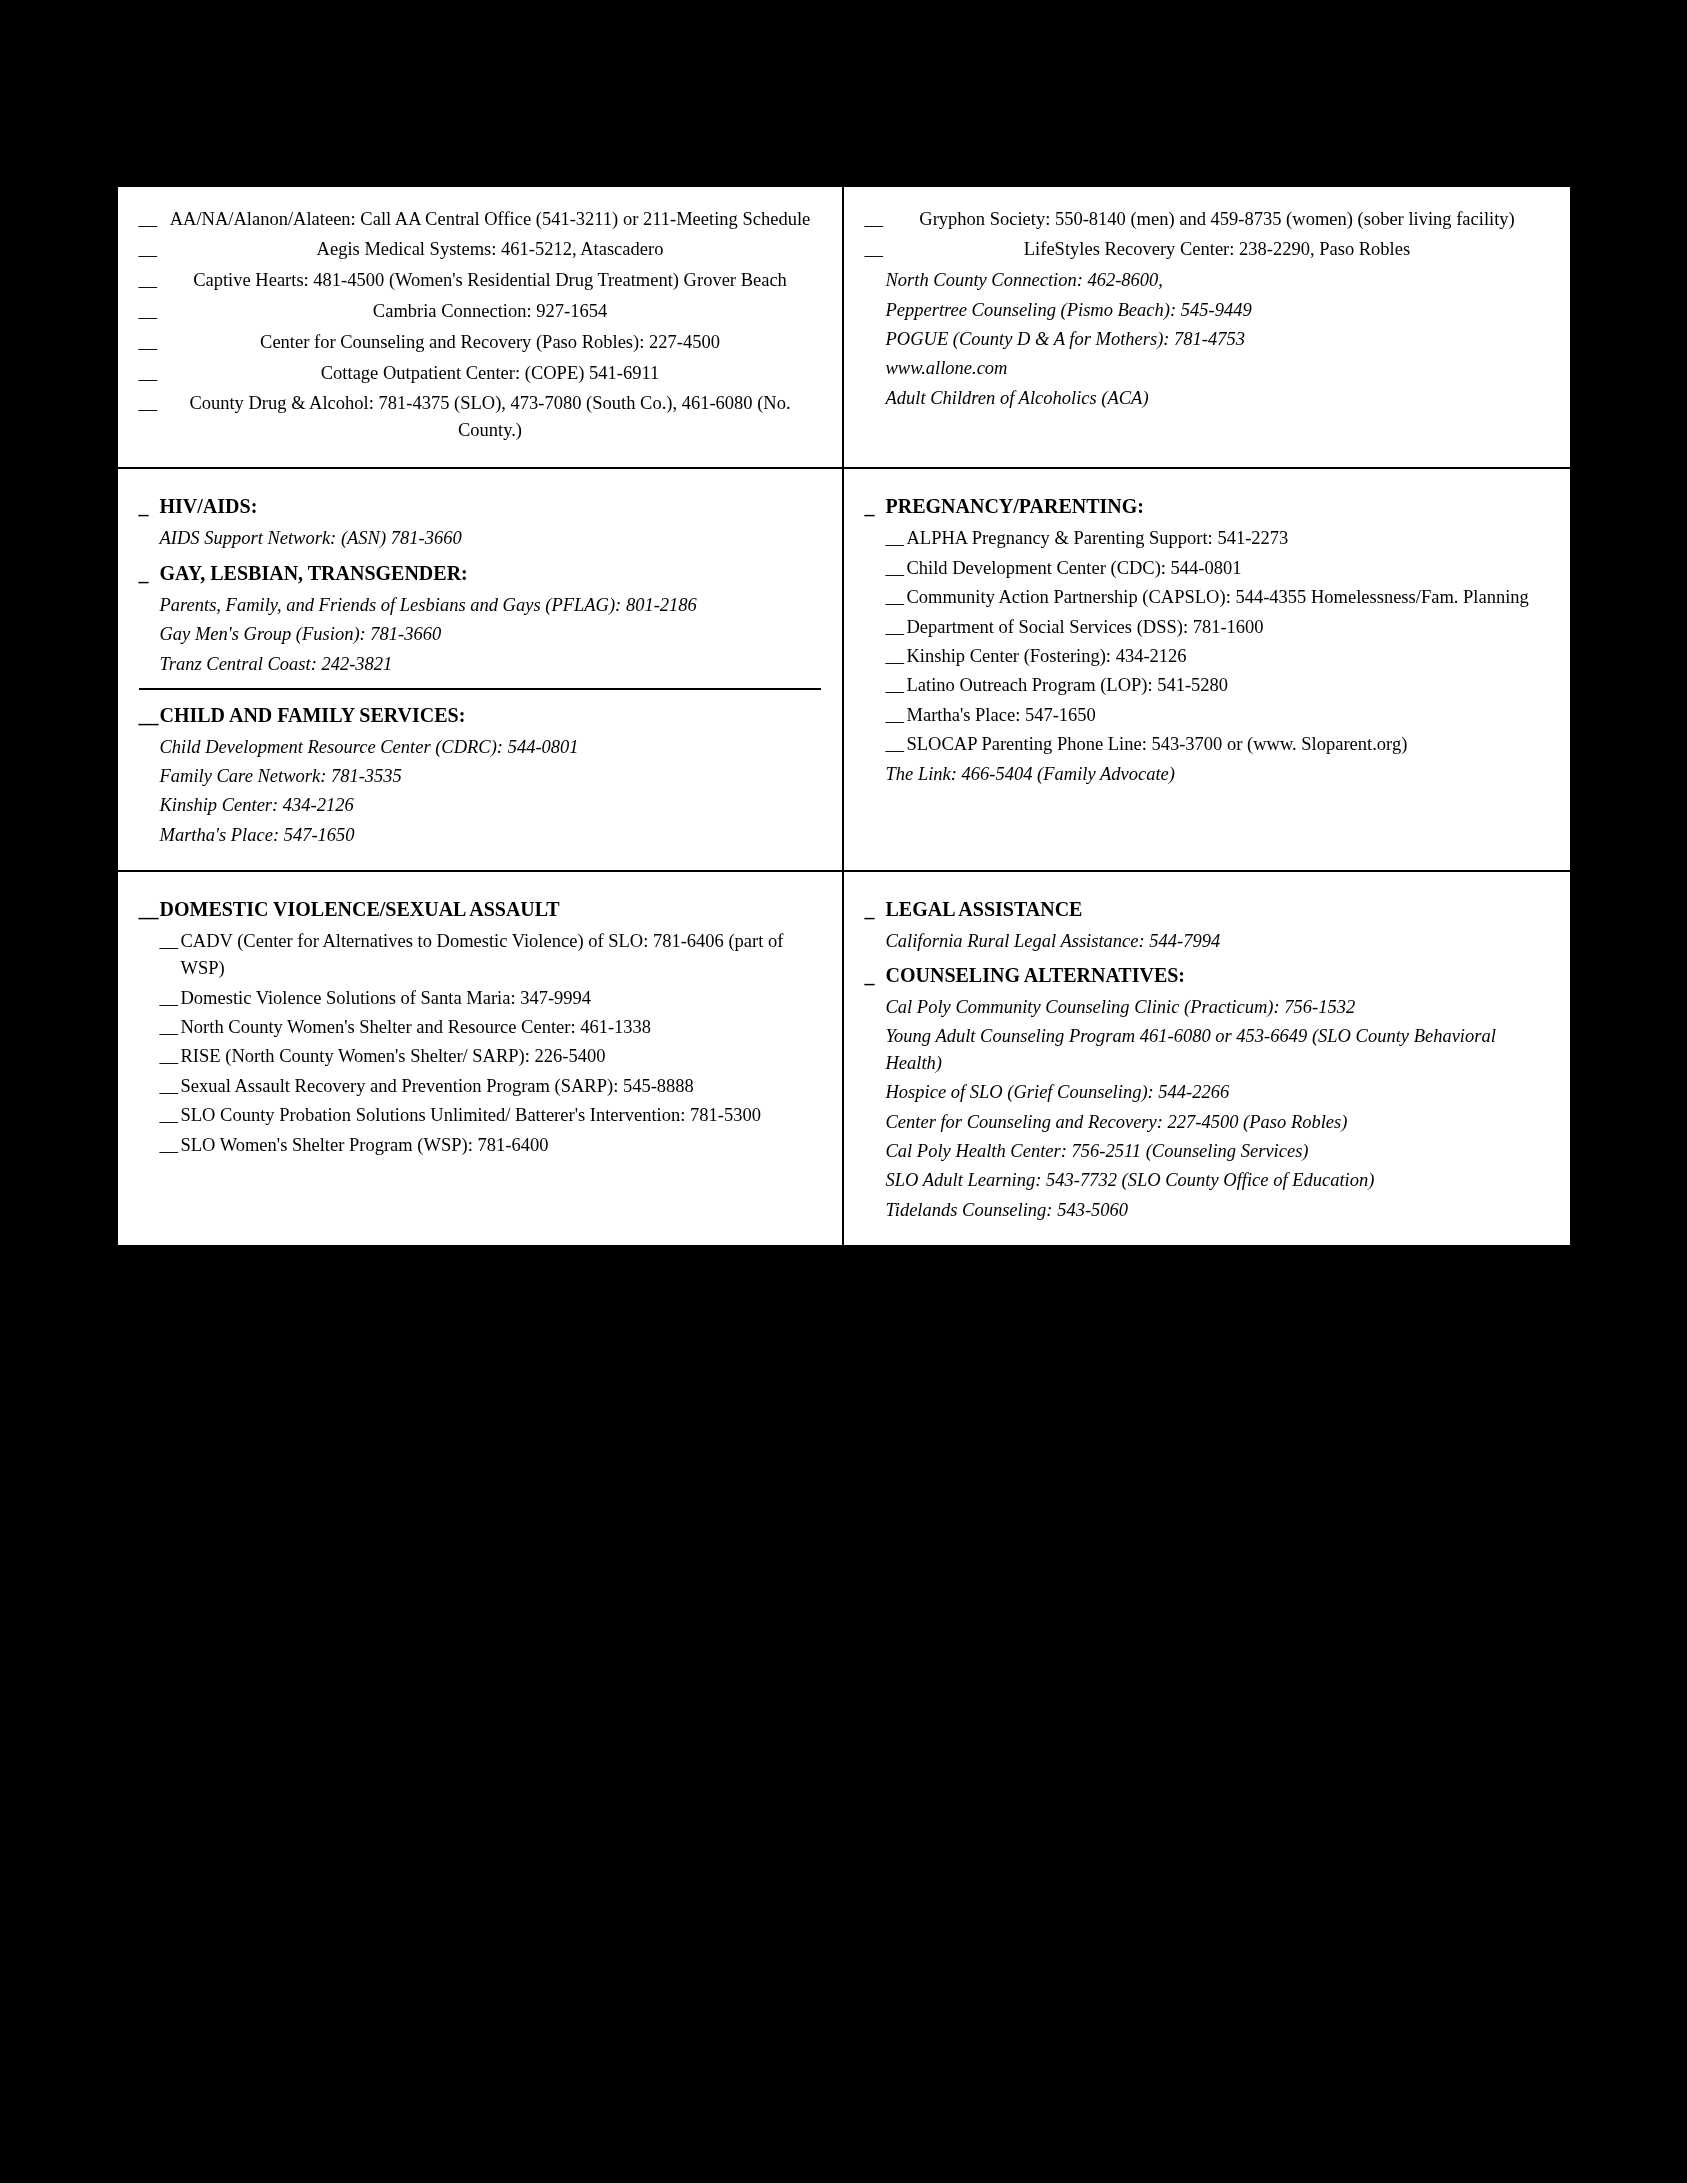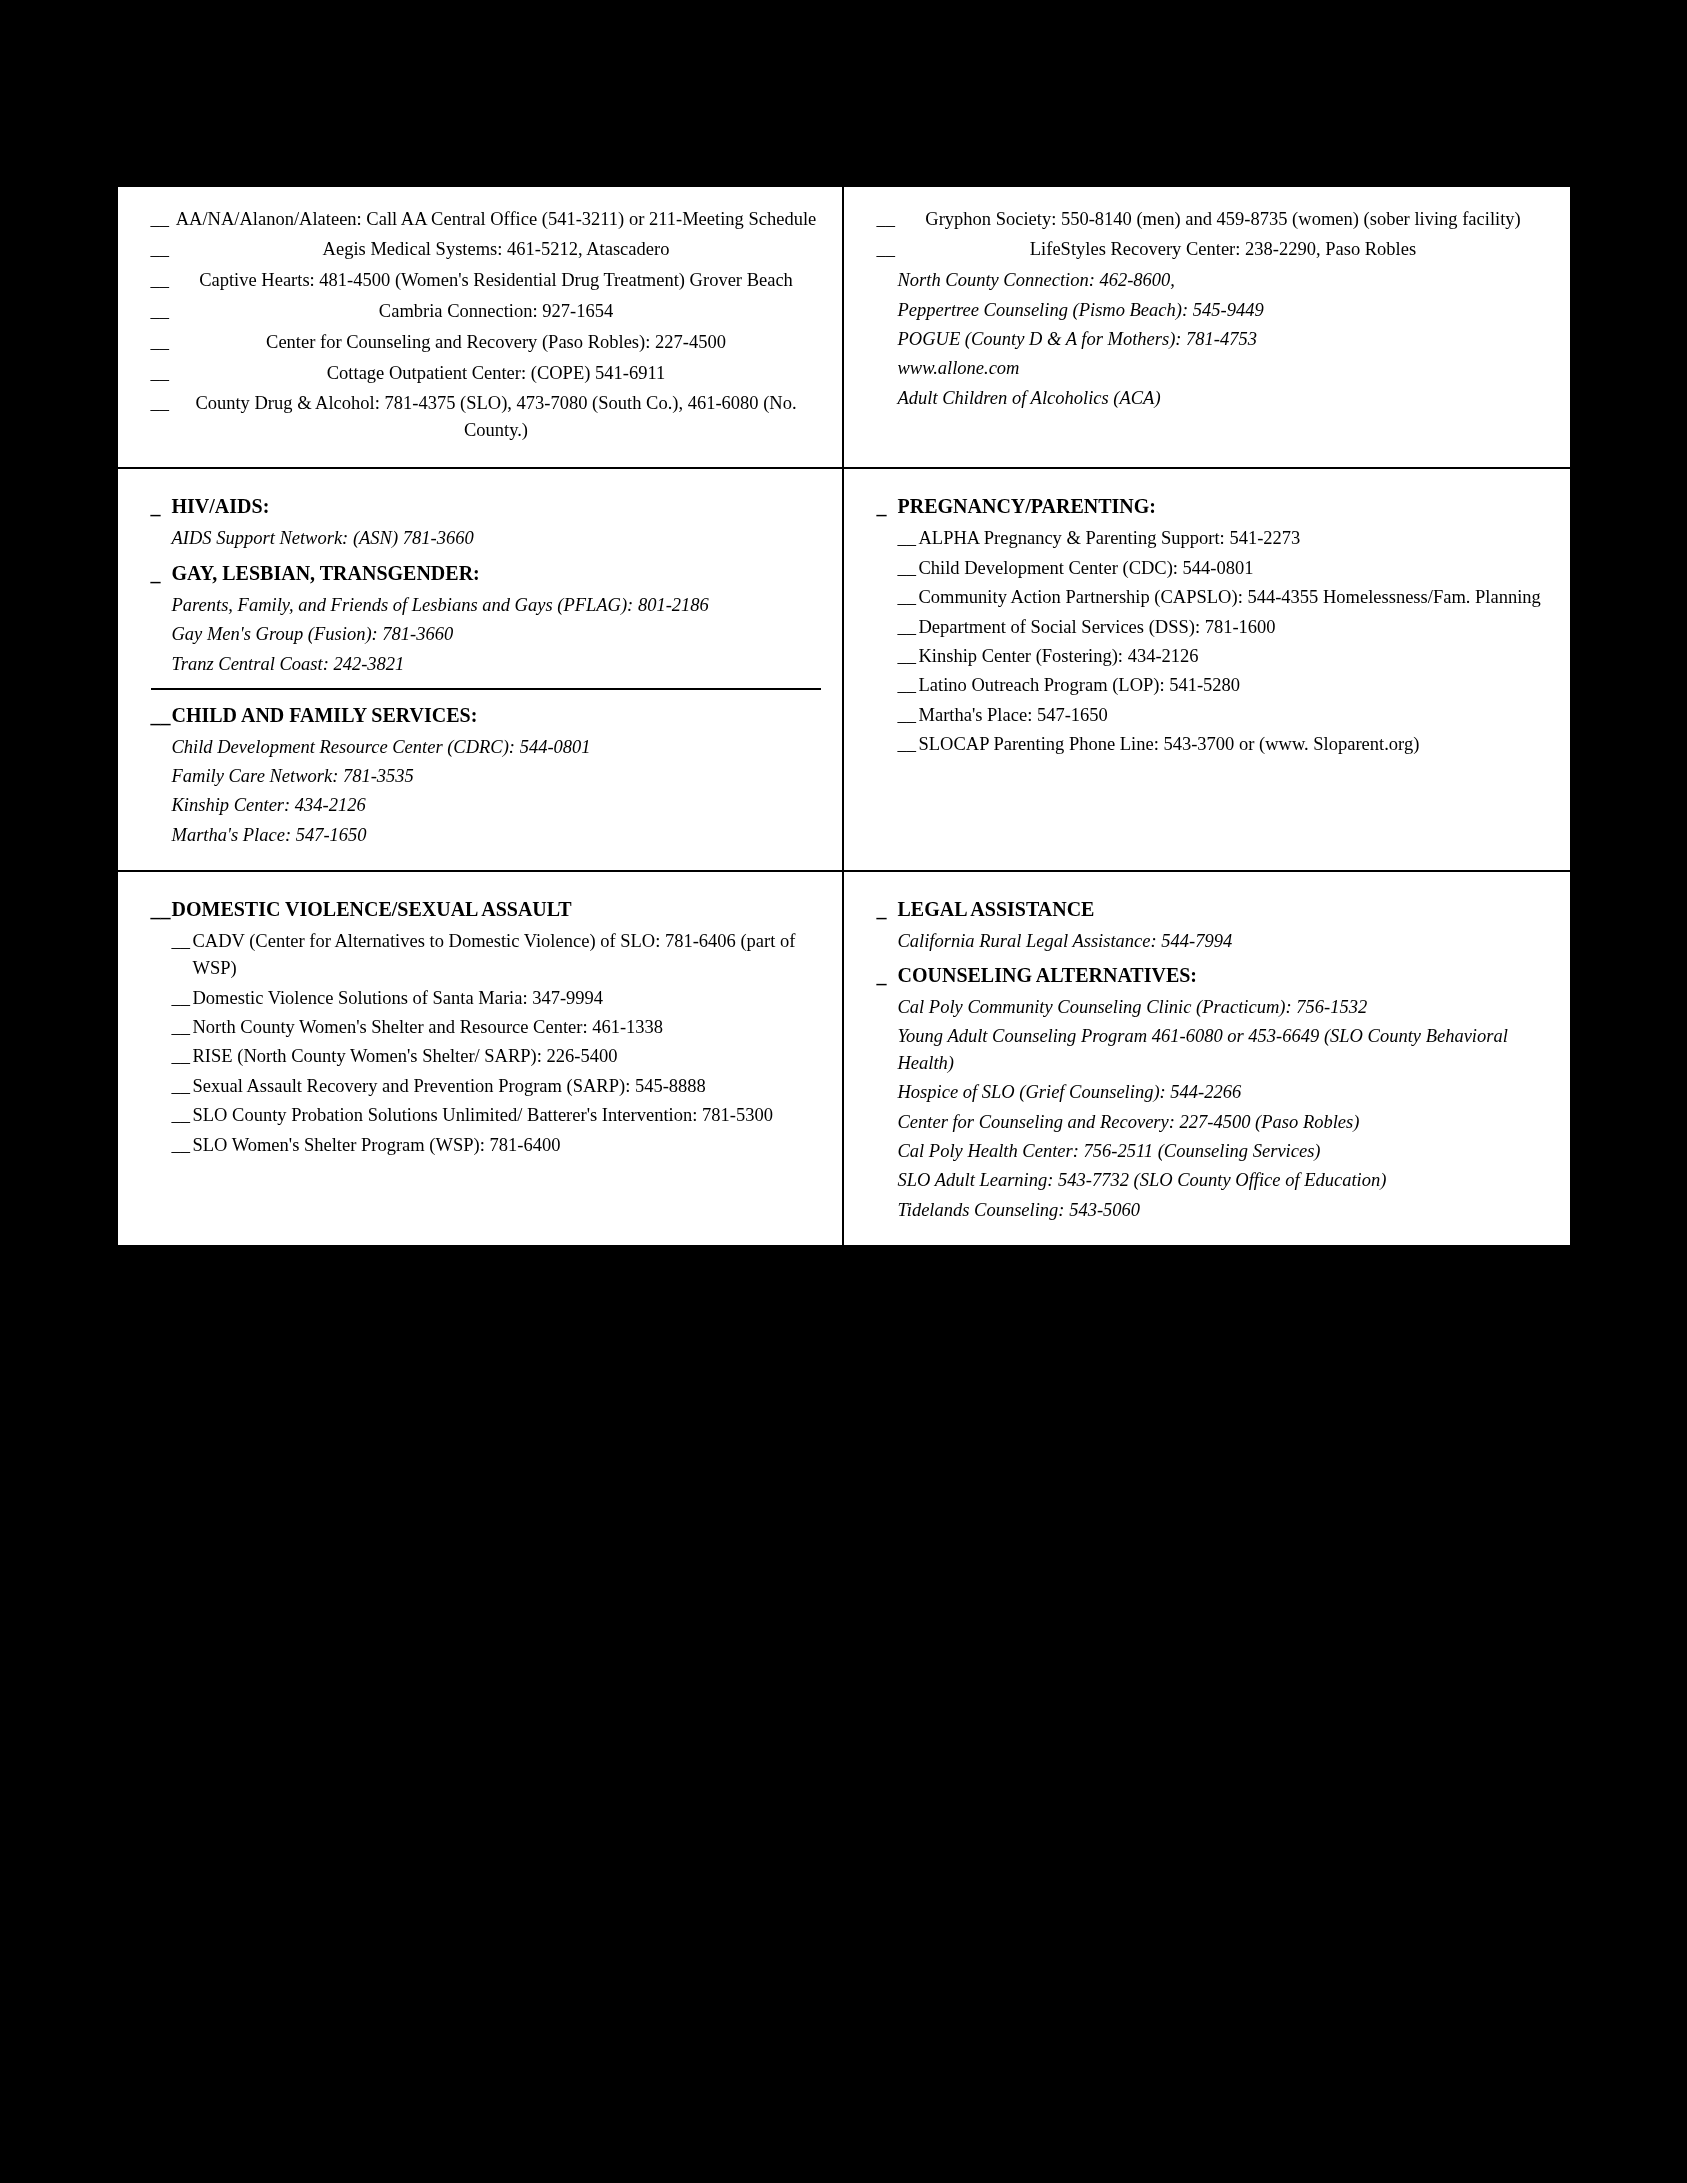--- a/index.html
+++ b/index.html
@@ -33,21 +33,20 @@
       display: grid;
       grid-template-columns: 1fr 1fr;
       border: 2px solid #000;
       border-top: none;
     }
     .cell {
       padding: 18.5px 21px;
       border-right: 2px solid #000;
       font-size: 18.5px;
       line-height: 1.45;
-      margin-left: 12px;
     }
     .cell:last-child {
       border-right: none;
     }
     .cell-item {
       display: flex;
       align-items: flex-start;
       margin-bottom: 4px;
     }
     .cell-item .check {
@@ -207,20 +206,21 @@
         <span class="text">Latino Outreach Program (LOP): 541-5280</span>
       </div>
       <div class="indent-item">
         <span class="check">__</span>
         <span class="text">Martha's Place: 547-1650</span>
       </div>
       <div class="indent-item">
         <span class="check">__</span>
         <span class="text">SLOCAP Parenting Phone Line: 543-3700 or (www. Sloparent.org)</span>
       </div>
+      <div class="plain-line">The Link: 466-5404 (Family Advocate)</div>
     </div>
   </div>
 
   <div class="grid-bottom">
 
     <div class="cell">
       <div class="section-header bold-line">
         <span class="check">__</span>
         <span>DOMESTIC VIOLENCE/SEXUAL ASSAULT</span>
       </div>

